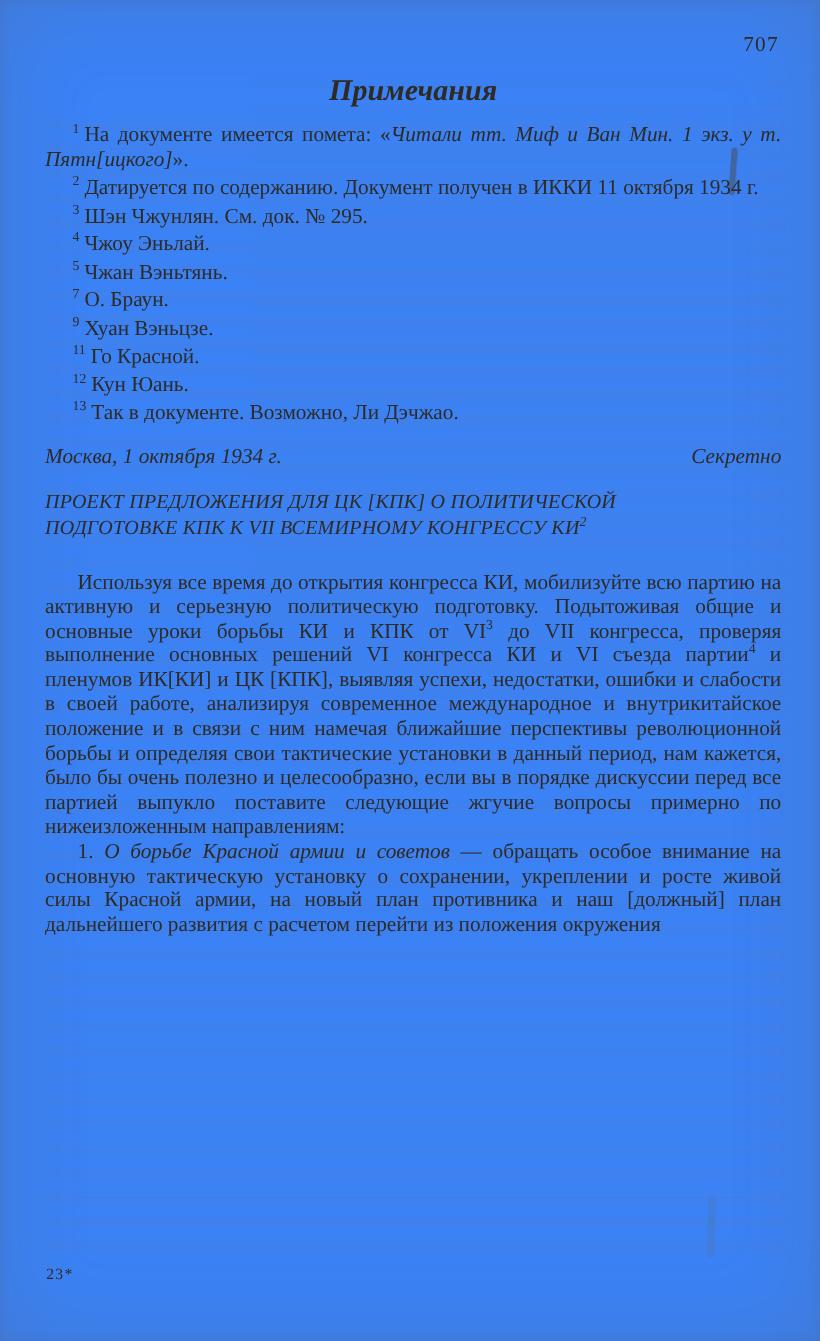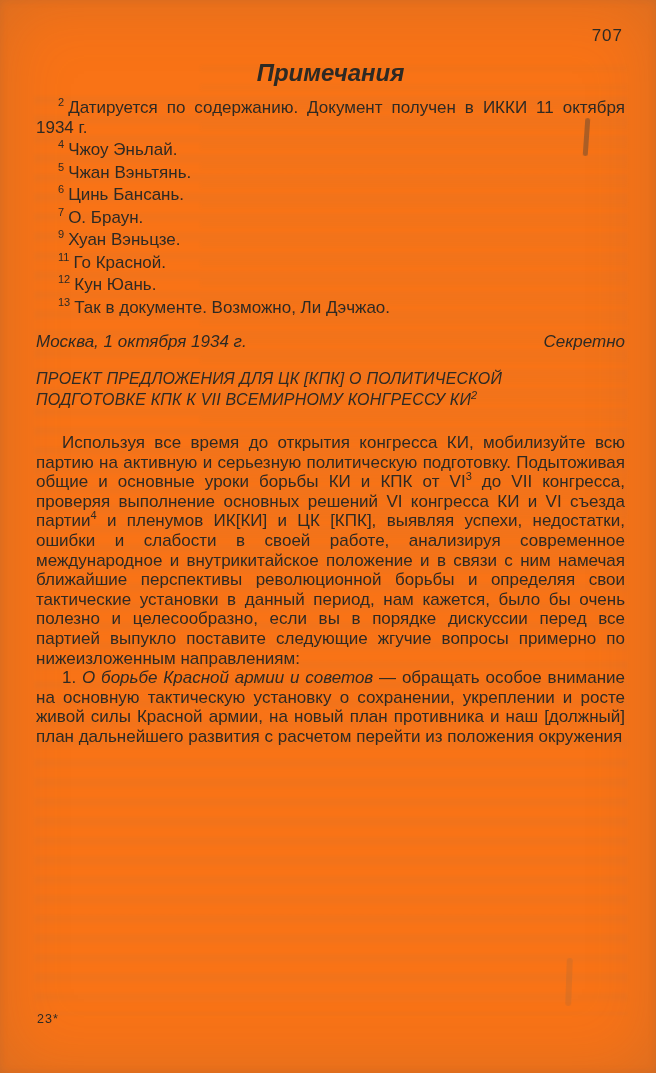--- a/index.html
+++ b/index.html
@@ -1,22 +1,22 @@
 <!DOCTYPE html>
 <html lang="ru"><head>
 <meta charset="utf-8">
 <style>
   html,body{margin:0;padding:0;background:#d8d5cf;}
   .page{
     position:relative;
     width:656px;height:1073px;
     margin:0 auto;
-    background:#f97316;
+    background:#3b82f6;
     color:#2e2a24;
-    font-family:Liberation Sans, sans-serif;
+    font-family:Liberation Serif, serif;
     box-sizing:border-box;
     overflow:hidden;
     box-shadow:inset 0 0 70px rgba(95,90,80,.22), inset 0 0 8px rgba(95,90,80,.15);
   }
   .content{position:relative;z-index:2;padding:24px 31px 0 36px;}
   
   .bleed{
     position:absolute;z-index:1;left:34px;right:28px;top:96px;bottom:58px;
     background:repeating-linear-gradient(180deg,
       rgba(128,120,105,.10) 0 8px, rgba(128,120,105,.02) 8px 12px, transparent 12px 19.5px);
@@ -86,24 +86,25 @@
   <div class="smudge s1"></div>
   <div class="smudge s2"></div>
 
   <div class="page-number">707</div>
 
   <div class="content">
 
     <h2 class="notes-heading">Примечания</h2>
 
     <div class="footnotes">
+      <p class="fn"><sup>1</sup><span>На документе имеется помета: «</span><em>Читали тт. Миф и Ван Мин. 1 экз. у т. Пятн[ицкого]</em><span>».</span></p>
       <p class="fn"><sup>2</sup><span>Датируется по содержанию. Документ получен в ИККИ 11 октября 1934 г.</span></p>
+      <p class="fn"><sup>3</sup><span>Шэн Чжунлян. См. док. № 295.</span></p>
       <p class="fn"><sup>4</sup><span>Чжоу Эньлай.</span></p>
       <p class="fn"><sup>5</sup><span>Чжан Вэньтянь.</span></p>
-      <p class="fn"><sup>6</sup><span>Цинь Бансань.</span></p>
       <p class="fn"><sup>7</sup><span>О. Браун.</span></p>
       <p class="fn"><sup>9</sup><span>Хуан Вэньцзе.</span></p>
       <p class="fn"><sup>11</sup><span>Го Красной.</span></p>
       <p class="fn"><sup>12</sup><span>Кун Юань.</span></p>
       <p class="fn"><sup>13</sup><span>Так в документе. Возможно, Ли Дэчжао.</span></p>
     </div>
 
 
 
     <div class="dateline">

